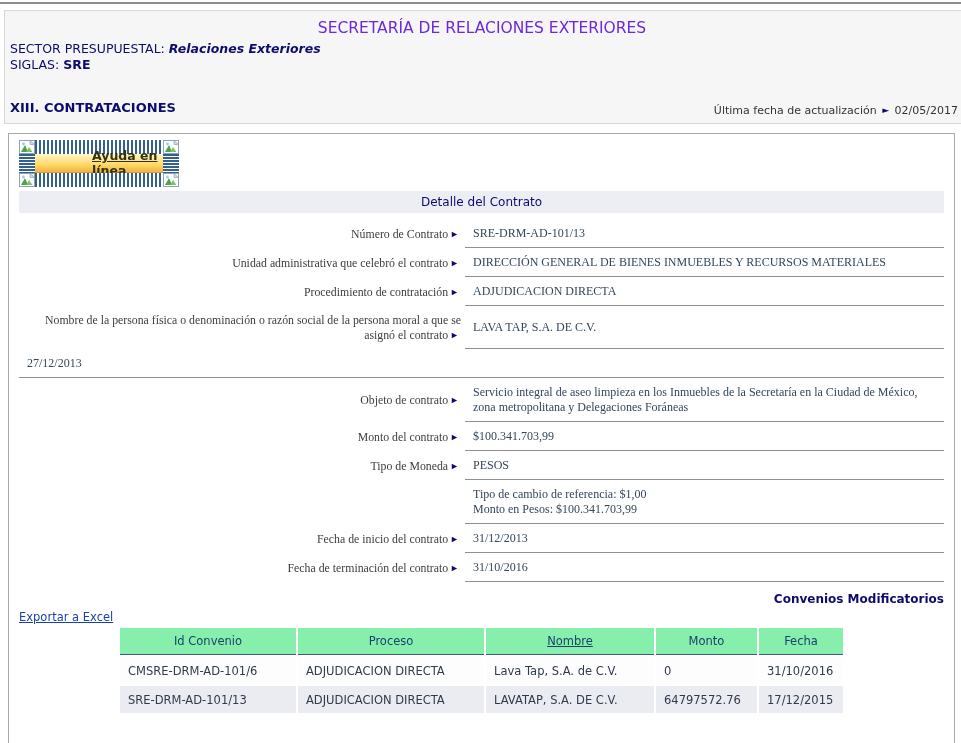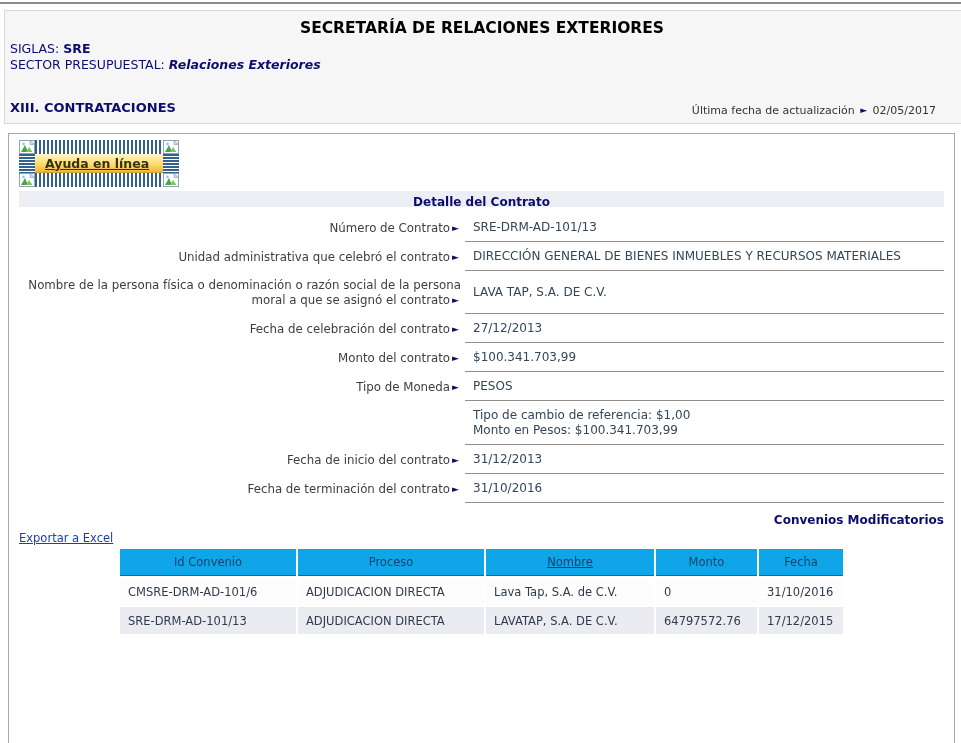--- a/index.html
+++ b/index.html
@@ -10,28 +10,28 @@
     color:#333333;
   }
   .top-rule{position:absolute;top:2px;left:0;width:961px;height:2px;background:#8c8c8c;}
   
   .header-box{
     position:absolute;top:10px;left:4px;right:-2px;height:114px;
     background:#f6f6f7;border:1px solid #d8d8d8;box-sizing:border-box;
     padding:6px 8px 0 5px;
   }
   .page-title{
-    text-align:center;font-size:15.5px;font-weight:bold;color:#000000;
+    text-align:center;font-size:15.5px;font-weight:normal;color:#6d28d9;
     margin:2px 0 4px 0;
   }
   .hline{font-size:12.5px;color:#0c0c6e;line-height:16px;}
   .hline .val-bold-italic{font-weight:bold;font-style:italic;}
   .hline .val-bold{font-weight:bold;}
   .section-title{font-size:13px;font-weight:bold;color:#0c0c6e;margin-top:27px;}
-  .update-line{position:absolute;right:26px;bottom:6px;font-size:11px;color:#333;}
+  .update-line{position:absolute;right:4px;bottom:6px;font-size:11px;color:#333;}
   .arrow{color:#0c0c6e;font-size:9px;vertical-align:1px;padding:0 2px;}
   
   .main-box{
     position:absolute;top:133px;left:8px;width:947px;height:660px;
     border:1px solid #a9a9a9;box-sizing:border-box;background:#ffffff;
     padding:6px 10px 0 10px;
   }
   
   .ayuda{
     display:grid;grid-template-columns:16px 128px 16px;grid-template-rows:14px 19px 14px;
@@ -39,71 +39,71 @@
   }
   .stripe-v{background:repeating-linear-gradient(90deg,#33608c 0,#33608c 2px,#ffffff 2px,#ffffff 4px);}
   .stripe-h{background:repeating-linear-gradient(180deg,#33608c 0,#33608c 2px,#ffffff 2px,#ffffff 3px);}
   .ayuda-center{
     background:linear-gradient(180deg,#fff6c8 0%,#ffd966 60%,#f2b13e 100%);
     border-bottom:1px solid #caa23a;box-sizing:border-box;
     display:flex;align-items:center;
   }
   .ayuda-link{
     font-size:12.5px;font-weight:bold;color:#333311;text-decoration:underline;
-    padding-left:10px;cursor:pointer;
+    padding-left:10px;cursor:pointer;margin-left:47px;
   }
   .broken{width:16px;height:14px;display:block;}
   
   .detail-header{
-    margin-top:4px;height:16px;line-height:22px;background:#ededf4;
-    text-align:center;font-size:12px;font-weight:bold;color:#0c0c6e;
-  }
-  .rows{margin-top:6px;}
+    margin-top:4px;height:22px;line-height:22px;background:#ededf4;
+    text-align:center;font-size:12px;font-weight:normal;color:#0c0c6e;
+  }
+  .rows{margin-top:6px;font-family:Liberation Serif, serif;}
   .drow{display:flex;align-items:center;}
   .dlabel{
     width:446px;flex:0 0 446px;text-align:right;font-size:11.8px;color:#3d3d3d;
     line-height:15px;padding:7px 4px 6px 0;box-sizing:border-box;
   }
   .dvalue{
     flex:1;font-size:12px;color:#33465a;line-height:15px;
     padding:7px 4px 6px 8px;border-bottom:1px solid #8f8f8f;
     align-self:stretch;display:flex;align-items:center;
     white-space:pre-line;
   }
   .dvalue a{color:#1b3faf;font-size:11.5px;}
   
   .conv-title{margin-top:10px;text-align:right;font-size:12px;font-weight:bold;color:#0c0c6e;}
   .export-link{display:inline-block;margin-top:2px;font-size:11.5px;color:#1b3faf;cursor:pointer;}
   table.conv{border-collapse:separate;border-spacing:2px;margin:1px auto 0 auto;}
   table.conv th{
-    background:#0ea5e9;color:#1d3f6e;font-size:11.5px;font-weight:normal;
+    background:#86efac;color:#1d3f6e;font-size:11.5px;font-weight:normal;
     height:26px;border-bottom:1px solid #3c5a82;text-align:center;padding:0 6px;
   }
   table.conv td{
     font-size:11.5px;color:#2f3b4c;padding:6px 8px;height:15px;text-align:left;
   }
   tr.r0 td{background:#fdfdfd;}
   tr.r1 td{background:#ebebf2;}
   .col-id{width:164px;} .col-proc{width:174px;} .col-nom{width:156px;text-decoration:underline;}
   .col-monto{width:89px;} .col-fecha{width:72px;}
 </style>
 </head>
 <body>
 
 <div class="top-rule"></div>
 
 <div class="header-box">
   <div class="page-title">SECRETARÍA DE RELACIONES EXTERIORES</div>
   <div class="hline">
+    <span>SECTOR PRESUPUESTAL:</span>
+    <span class="val-bold-italic">Relaciones Exteriores</span>
+  </div>
+  <div class="hline">
     <span>SIGLAS:</span>
     <span class="val-bold">SRE</span>
-  </div>
-  <div class="hline">
-    <span>SECTOR PRESUPUESTAL:</span>
-    <span class="val-bold-italic">Relaciones Exteriores</span>
   </div>
   <div class="section-title">XIII. CONTRATACIONES</div>
   <div class="update-line">
     <span>Última fecha de actualización</span>
     <span class="arrow">►</span>
     <span>02/05/2017</span>
   </div>
 </div>
 
 <div class="main-box">
@@ -155,31 +155,38 @@
     <div class="drow">
       <div class="dlabel"><span>Número de Contrato</span><span class="arrow">►</span></div>
       <div class="dvalue">SRE-DRM-AD-101/13</div>
     </div>
 
     <div class="drow">
       <div class="dlabel"><span>Unidad administrativa que celebró el contrato</span><span class="arrow">►</span></div>
       <div class="dvalue">DIRECCIÓN GENERAL DE BIENES INMUEBLES Y RECURSOS MATERIALES</div>
     </div>
 
+    <div class="drow">
+      <div class="dlabel"><span>Procedimiento de contratación</span><span class="arrow">►</span></div>
+      <div class="dvalue">ADJUDICACION DIRECTA</div>
+    </div>
 
     <div class="drow">
       <div class="dlabel"><span>Nombre de la persona física o denominación o razón social de la persona moral a que se asignó el contrato</span><span class="arrow">►</span></div>
       <div class="dvalue">LAVA TAP, S.A. DE C.V.</div>
     </div>
 
     <div class="drow">
-      <div class="dlabel"><span>Fecha de celebración del contrato</span><span class="arrow">►</span></div>
       <div class="dvalue">27/12/2013</div>
     </div>
 
+    <div class="drow">
+      <div class="dlabel"><span>Objeto de contrato</span><span class="arrow">►</span></div>
+      <div class="dvalue">Servicio integral de aseo limpieza en los Inmuebles de la Secretaría en la Ciudad de México, zona metropolitana y Delegaciones Foráneas</div>
+    </div>
 
     <div class="drow">
       <div class="dlabel"><span>Monto del contrato</span><span class="arrow">►</span></div>
       <div class="dvalue">$100.341.703,99</div>
     </div>
 
     <div class="drow">
       <div class="dlabel"><span>Tipo de Moneda</span><span class="arrow">►</span></div>
       <div class="dvalue">PESOS</div>
     </div>

